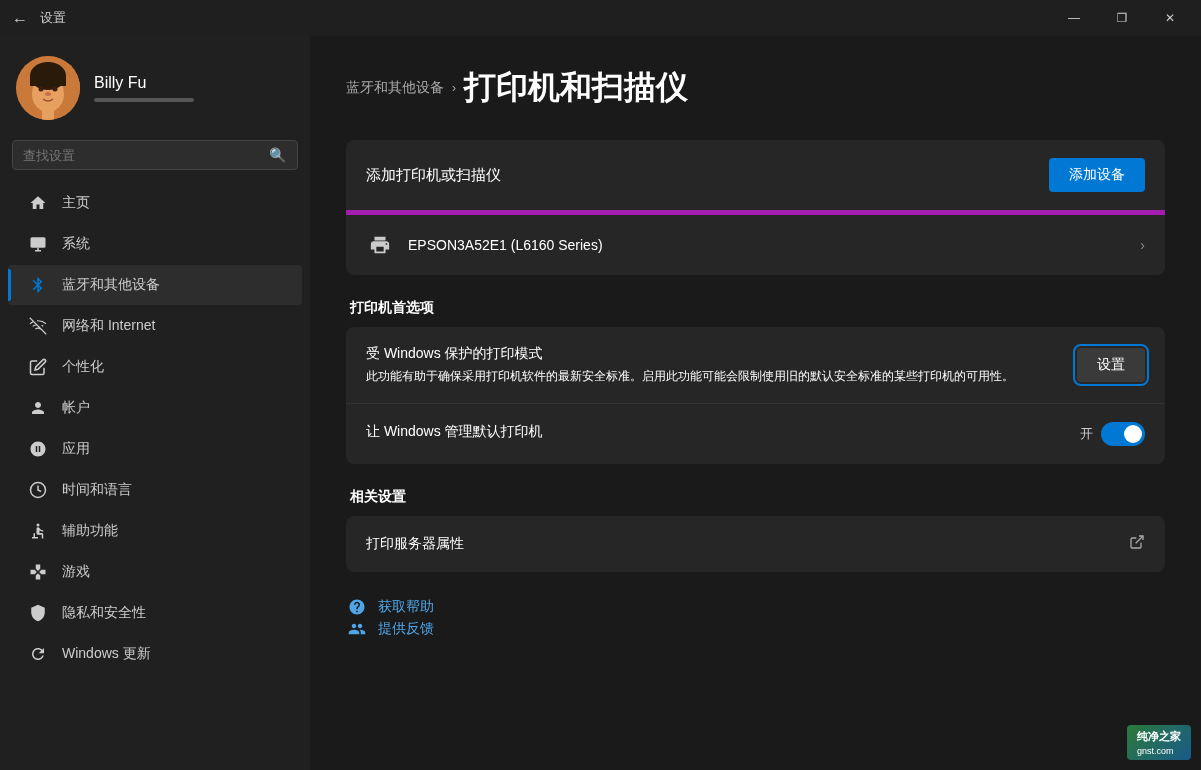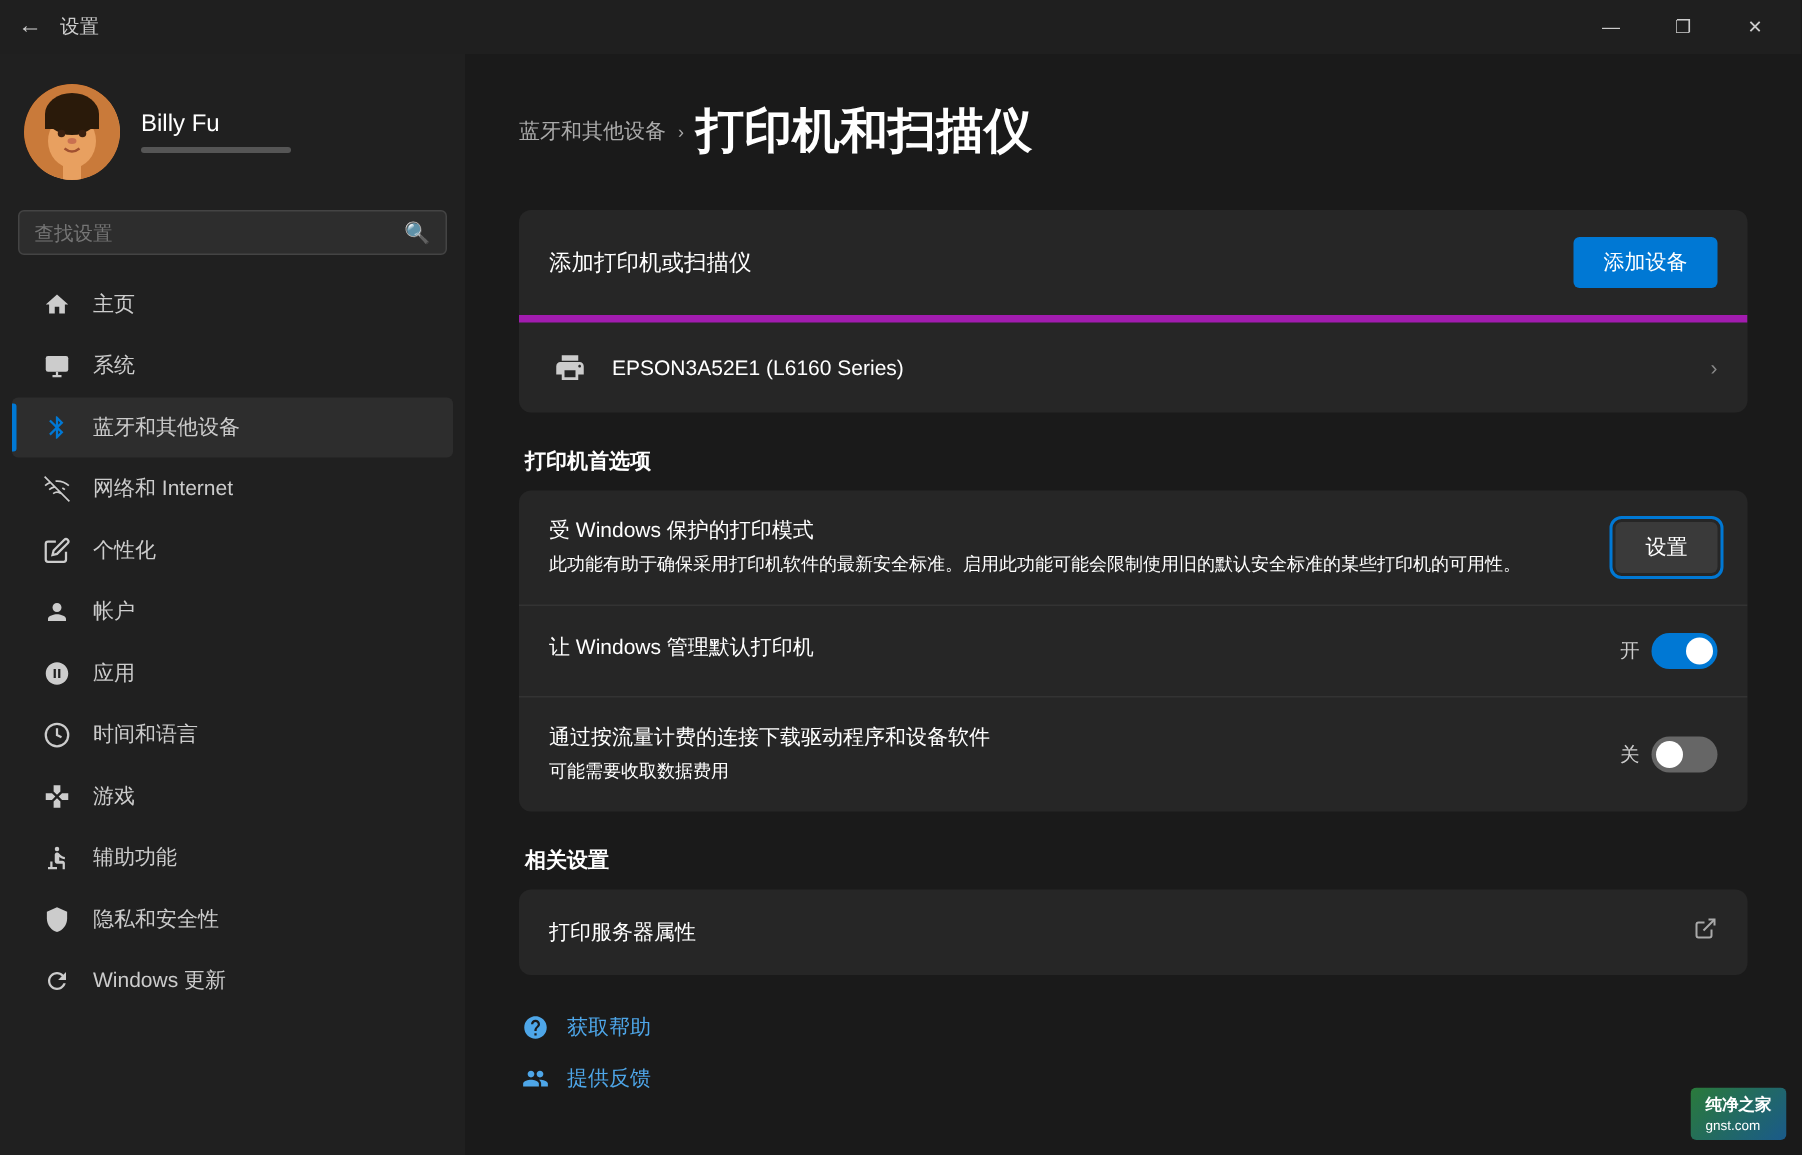--- a/index.html
+++ b/index.html
@@ -347,21 +347,20 @@
     .external-link-icon {
       color: #aaaaaa;
       font-size: 16px;
     }
 
     
     .footer-links {
       margin-top: 24px;
       display: flex;
       flex-direction: column;
-      gap: 12px;
     }
     .footer-link {
       display: flex;
       align-items: center;
       gap: 10px;
       cursor: pointer;
       color: #4ea6e8;
       font-size: 14px;
     }
     .footer-link-icon {
@@ -503,33 +502,33 @@
           <svg width="18" height="18" viewBox="0 0 24 24" fill="none" stroke="#cccccc" stroke-width="2">
               <circle cx="12" cy="12" r="10"></circle>
               <polyline points="12 6 12 12 16 14"></polyline>
             </svg>
         </span>
         <span>时间和语言</span>
       </div>
       <div class="nav-item">
         <span class="nav-icon">
           <svg width="18" height="18" viewBox="0 0 24 24" fill="#cccccc">
-              <path d="M15 7.5V2H9v5.5l3 3 3-3zM7.5 9H2v6h5.5l3-3-3-3zM9 16.5V22h6v-5.5l-3-3-3 3zM16.5 9l-3 3 3 3H22V9h-5.5z"></path>
-            </svg>
-        </span>
-        <span>游戏</span>
-      </div>
-      <div class="nav-item">
-        <span class="nav-icon">
-          <svg width="18" height="18" viewBox="0 0 24 24" fill="#cccccc">
               <circle cx="12" cy="4" r="2"></circle>
               <path d="M19 13v-2c-1.54.02-3.09-.75-4.07-1.83l-1.29-1.43c-.17-.19-.38-.34-.61-.45-.01 0-.01-.01-.02-.01H13c-.35-.2-.75-.3-1.19-.26C10.76 7.11 10 8.04 10 9.09V15c0 1.1.9 2 2 2h5v5h2v-5.5c0-1.1-.9-2-2-2h-3v-3.45c1.29 1.07 3.25 1.94 5 1.95zm-9 7H8v-5H6v5H4v2h8v-2z"></path>
             </svg>
         </span>
         <span>辅助功能</span>
+      </div>
+      <div class="nav-item">
+        <span class="nav-icon">
+          <svg width="18" height="18" viewBox="0 0 24 24" fill="#cccccc">
+              <path d="M15 7.5V2H9v5.5l3 3 3-3zM7.5 9H2v6h5.5l3-3-3-3zM9 16.5V22h6v-5.5l-3-3-3 3zM16.5 9l-3 3 3 3H22V9h-5.5z"></path>
+            </svg>
+        </span>
+        <span>游戏</span>
       </div>
       <div class="nav-item">
         <span class="nav-icon">
           <svg width="18" height="18" viewBox="0 0 24 24" fill="#cccccc">
               <path d="M12 1L3 5v6c0 5.55 3.84 10.74 9 12 5.16-1.26 9-6.45 9-12V5l-9-4z"></path>
             </svg>
         </span>
         <span>隐私和安全性</span>
       </div>
       <div class="nav-item">
@@ -586,32 +585,20 @@
           <div class="option-label">让 Windows 管理默认打印机</div>
         </div>
         <div class="toggle-container">
           <span class="toggle-label-text">开</span>
           <div class="toggle on">
             <div class="toggle-thumb"></div>
           </div>
         </div>
       </div>
 
-      <div class="option-row">
-        <div class="option-info">
-          <div class="option-label">通过按流量计费的连接下载驱动程序和设备软件</div>
-          <div class="option-desc">可能需要收取数据费用</div>
-        </div>
-        <div class="toggle-container">
-          <span class="toggle-label-text">关</span>
-          <div class="toggle off">
-            <div class="toggle-thumb"></div>
-          </div>
-        </div>
-      </div>
     </div>
 
     <div>
       <div class="section-title">相关设置</div>
     </div>
     <div class="section">
       <div class="related-row">
         <span class="related-label">打印服务器属性</span>
         <span class="external-link-icon">
           <svg width="16" height="16" viewBox="0 0 24 24" fill="none" stroke="#aaaaaa" stroke-width="2">

